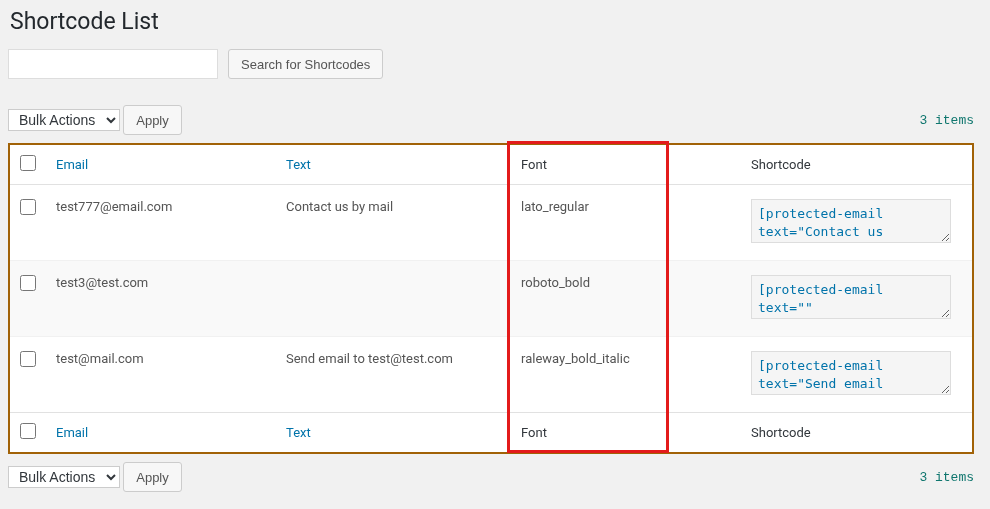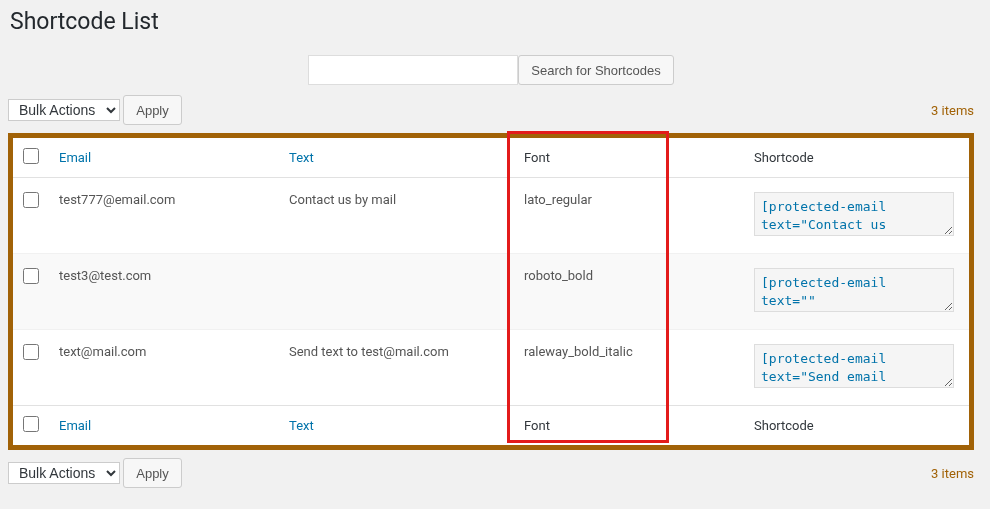--- a/index.html
+++ b/index.html
@@ -1,24 +1,24 @@
 <!DOCTYPE html>
 <html><head>
   <meta charset="utf-8">
   <style>
     * { box-sizing: border-box; margin: 0; padding: 0; }
     body { font-family: -apple-system, BlinkMacSystemFont, "Segoe UI", Roboto, sans-serif; font-size: 13px; color: #444; background: #f1f1f1; padding: 0 16px 16px 8px; }
-    h1 { font-size: 23px; font-weight: 400; color: #23282d; margin: 8px 0 20px 2px; }
-    .top-actions { display: flex; justify-content: center; gap: 0; margin-bottom: 10px; }
+    h1 { font-size: 23px; font-weight: 400; color: #23282d; margin: 8px 0 14px 2px; }
+    .top-actions { display: flex; justify-content: flex-start; gap: 10px; margin-bottom: 26px; }
     .search-input { width: 210px; height: 30px; border: 1px solid #ddd; background: #fff; padding: 0 8px; font-size: 13px; }
     .button { background: #f7f7f7; border: 1px solid #ccc; border-radius: 3px; padding: 0 12px; height: 30px; font-size: 13px; color: #555; cursor: pointer; }
     .tablenav { display: flex; align-items: center; justify-content: space-between; margin: 4px 0 8px 0; }
     .bulk-select { height: 22px; border: 1px solid #ccc; background: #fff; font-size: 14px; padding: 0 6px; color: #32373c; }
-    .items-count { color: #a16207; font-size: 13px; }
-    table { width: 100%; border-collapse: collapse; background: #14b8a6; border: 5px solid #a16207; }
+    .items-count { color: #0f766e; font-size: 13px; font-family: Liberation Mono, monospace; }
+    table { width: 100%; border-collapse: collapse; background: #14b8a6; border: 2px solid #a16207; }
     thead th, tfoot th { text-align: left; padding: 10px 10px; font-weight: 400; color: #32373c; border-bottom: 1px solid #e1e1e1; background: #fff; }
     tfoot th { border-top: 1px solid #e1e1e1; border-bottom: none; }
     thead th a, tfoot th a { color: #0073aa; text-decoration: none; }
     tbody td { padding: 14px 10px; vertical-align: top; color: #555; border-top: 1px solid #f1f1f1; }
     tbody tr:nth-child(odd) { background: #fff; }
     tbody tr:nth-child(even) { background: #f9f9f9; }
     .check-col { width: 34px; text-align: center; }
     .col-email { width: 230px; }
     .col-text { width: 235px; }
     .col-font { width: 230px; }
@@ -69,22 +69,22 @@
         </tr>
         <tr>
           <td class="check-col"><input type="checkbox" style=""></td>
           <td>test3@test.com</td>
           <td></td>
           <td>roboto_bold</td>
           <td><textarea class="shortcode-box" readonly="" style="">[protected-email text=""</textarea></td>
         </tr>
         <tr>
           <td class="check-col"><input type="checkbox" style=""></td>
-          <td>text@mail.com</td>
-          <td>Send text to test@mail.com</td>
+          <td>test@mail.com</td>
+          <td>Send email to test@test.com</td>
           <td>raleway_bold_italic</td>
           <td><textarea class="shortcode-box" readonly="" style="">[protected-email text="Send email </textarea></td>
         </tr>
       </tbody>
     <tfoot>
       <tr>
         <th class="check-col"><input type="checkbox" style=""></th>
         <th><a href="#">Email</a></th>
         <th><a href="#">Text</a></th>
         <th>Font</th>

